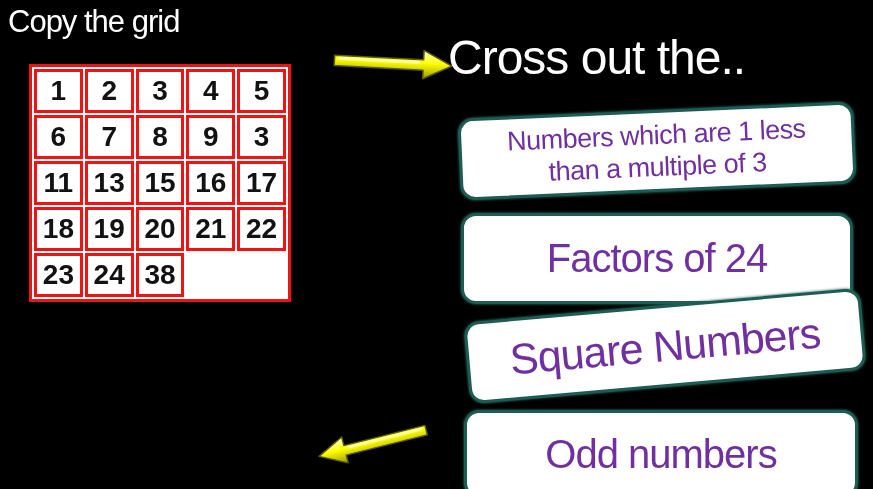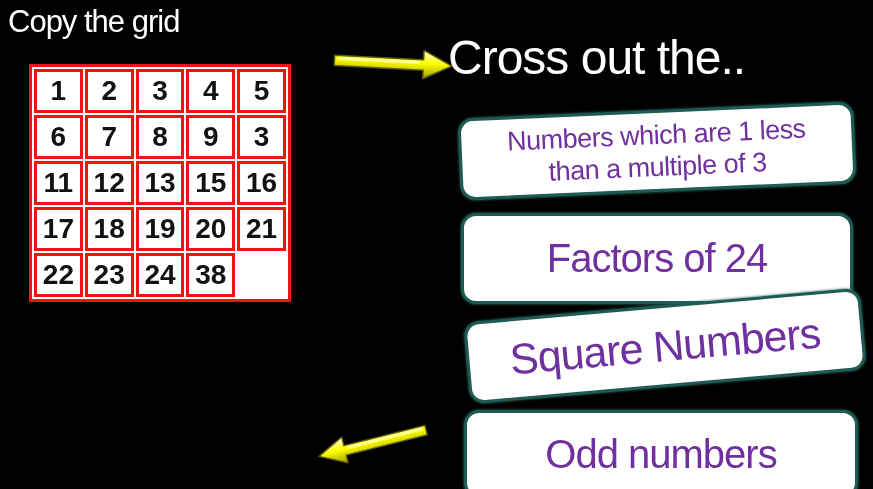--- a/index.html
+++ b/index.html
@@ -80,21 +80,20 @@
       <div class="cell">2</div>
       <div class="cell">3</div>
       <div class="cell">4</div>
       <div class="cell">5</div>
       <div class="cell">6</div>
       <div class="cell">7</div>
       <div class="cell">8</div>
       <div class="cell">9</div>
       <div class="cell">3</div>
       <div class="cell">11</div>
-      <div class="cell">12</div>
       <div class="cell">13</div>
       <div class="cell">15</div>
       <div class="cell">16</div>
       <div class="cell">17</div>
       <div class="cell">18</div>
       <div class="cell">19</div>
       <div class="cell">20</div>
       <div class="cell">21</div>
       <div class="cell">22</div>
       <div class="cell">23</div>

